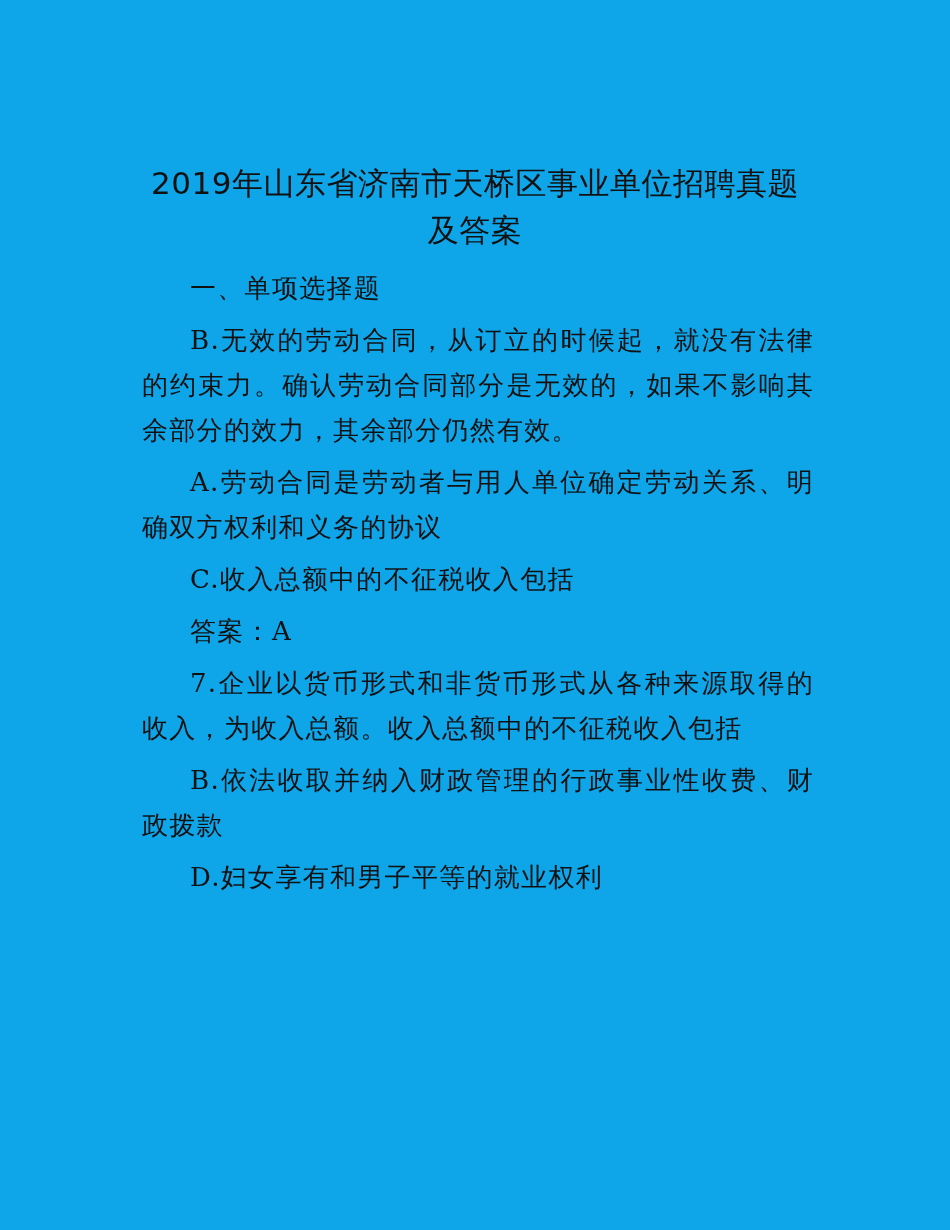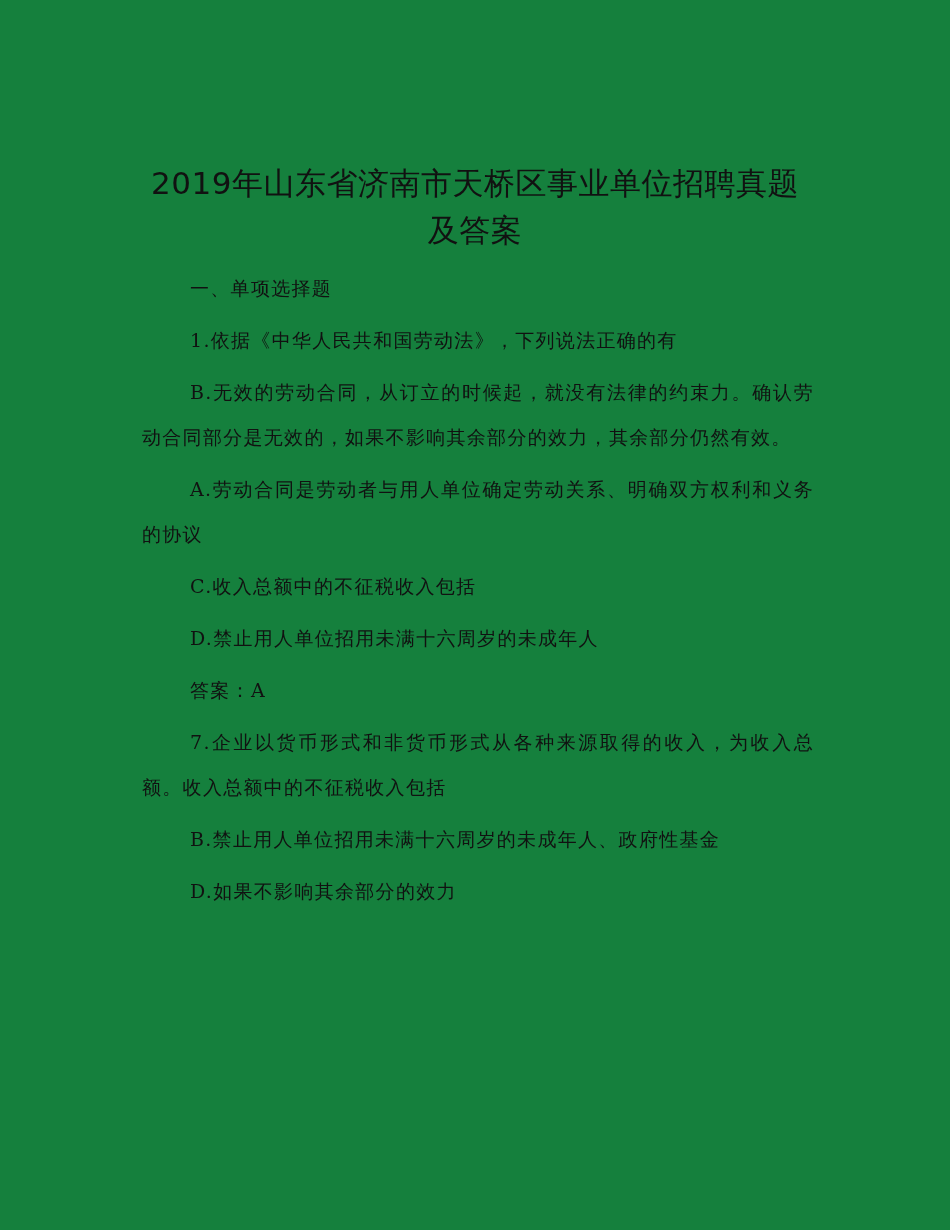--- a/index.html
+++ b/index.html
@@ -14,21 +14,21 @@
     overflow: hidden;
     font-family: "DejaVu Serif", "Liberation Serif", serif;
     color: #111111;
   }
   .page {
     position: absolute;
     left: 0;
     top: 0;
     width: 950px;
     height: 1230px;
-    background: #15803d;
+    background: #0ea5e9;
   }
   .title {
     position: absolute;
     left: 130px;
     width: 690px;
     top: 160px;
     text-align: center;
     font-family: "DejaVu Sans", "Liberation Sans", sans-serif;
     font-size: 31px;
     line-height: 47px;
@@ -38,46 +38,44 @@
     font-weight: normal;
   }
   .body {
     position: absolute;
     left: 142px;
     top: 266px;
     width: 672px;
   }
   .para {
     margin: 0;
-    font-size: 19px;
+    font-size: 26px;
     line-height: 45px;
     text-indent: 48px;
     text-align: justify;
     letter-spacing: 1.3px;
     padding-bottom: 7px;
   }
 </style>
 </head>
 <body>
 
 <div class="page">
 
   <h1 class="title">
     <span>2019年山东省济南市天桥区事业单位招聘真题</span><br>
     <span>及答案</span>
   </h1>
 
   <div class="body">
     <p class="para">一、单项选择题</p>
 
-    <p class="para">1.依据《中华人民共和国劳动法》，下列说法正确的有</p>
     <p class="para">B.无效的劳动合同，从订立的时候起，就没有法律的约束力。确认劳动合同部分是无效的，如果不影响其余部分的效力，其余部分仍然有效。</p>
     <p class="para">A.劳动合同是劳动者与用人单位确定劳动关系、明确双方权利和义务的协议</p>
     <p class="para">C.收入总额中的不征税收入包括</p>
-    <p class="para">D.禁止用人单位招用未满十六周岁的未成年人</p>
     <p class="para">答案：A</p>
 
     <p class="para">7.企业以货币形式和非货币形式从各种来源取得的收入，为收入总额。收入总额中的不征税收入包括</p>
-    <p class="para">B.禁止用人单位招用未满十六周岁的未成年人、政府性基金</p>
-    <p class="para">D.如果不影响其余部分的效力</p>
+    <p class="para">B.依法收取并纳入财政管理的行政事业性收费、财政拨款</p>
+    <p class="para">D.妇女享有和男子平等的就业权利</p>
   </div>
 
 </div>
 
 </body></html>

